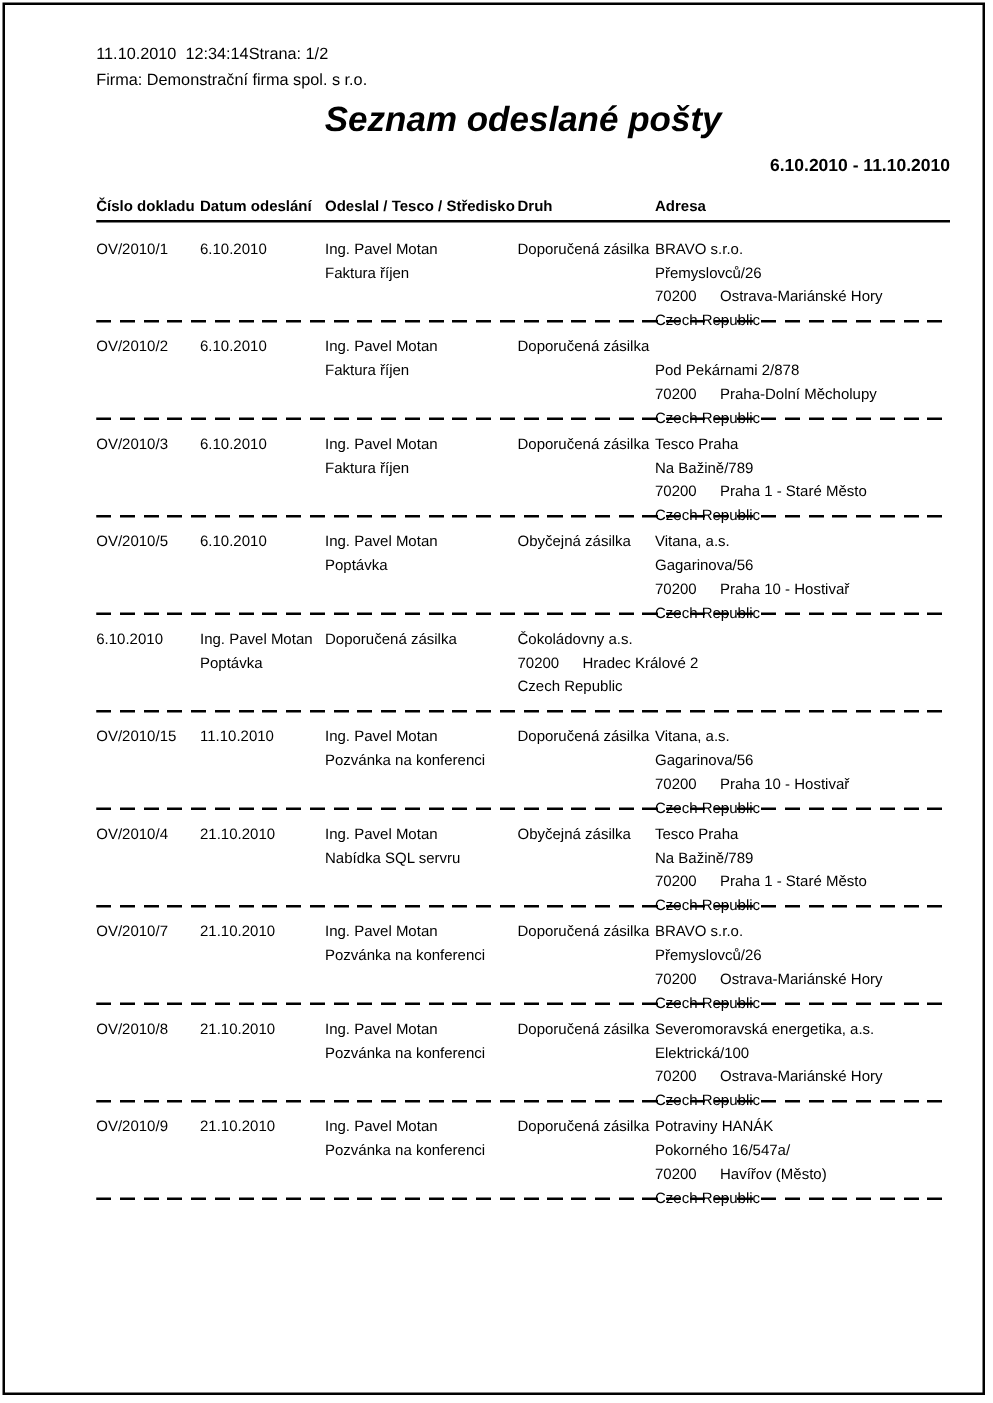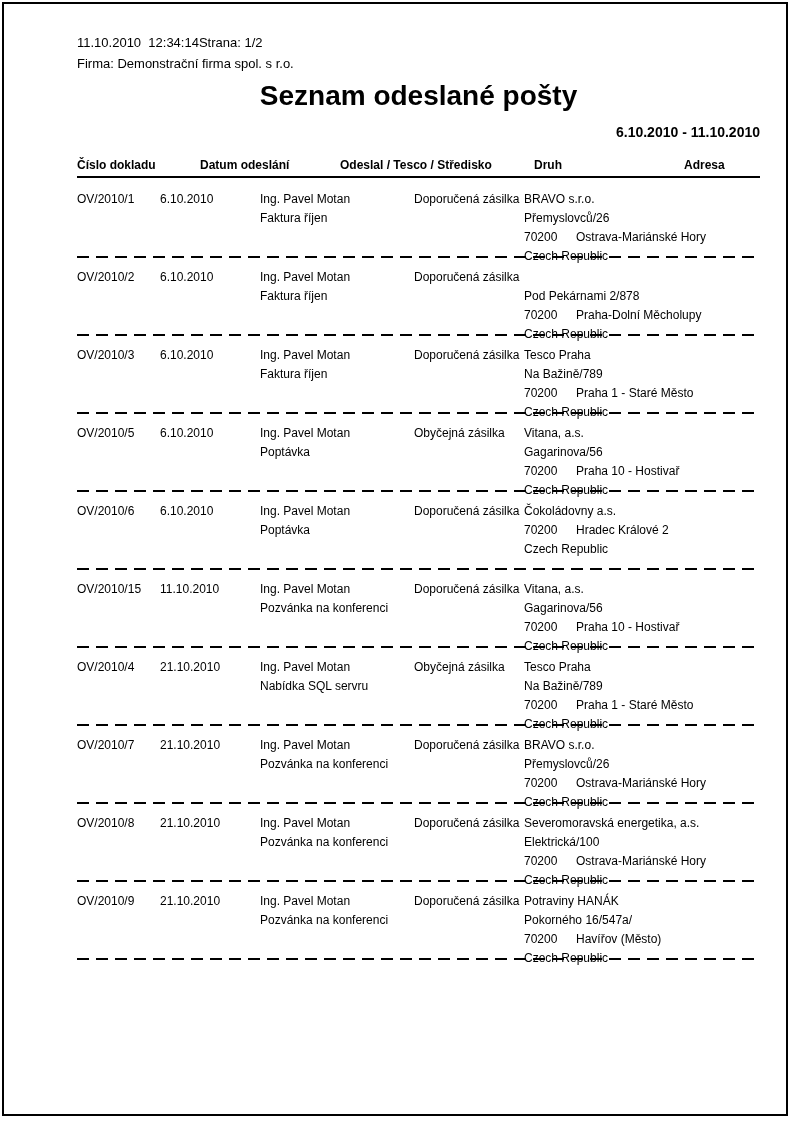--- a/index.html
+++ b/index.html
@@ -28,40 +28,40 @@
   .firm-line {
     font-size: 13px;
     line-height: 21px;
   }
   .report-title {
     margin: 6px 0 0 0;
     font-size: 28px;
     line-height: 32px;
     font-weight: bold;
     text-align: center;
+    font-style: italic;
   }
   .report-subtitle {
     margin: 12px 0 0 0;
     font-size: 14px;
     line-height: 16px;
     font-weight: bold;
     text-align: right;
   }
   .grid-cols {
     display: grid;
     grid-template-columns: 83px 100px 154px 110px 1fr;
   }
   .thead {
     margin-top: 16px;
     font-size: 12px;
     font-weight: bold;
     line-height: 19px;
     border-bottom: 2px solid #000000;
     padding-bottom: 1px;
-    gap: 40px;
   }
   .tbody .row {
     position: relative;
     height: 78px;
     padding-top: 12px;
     box-sizing: border-box;
   }
   .cell { overflow: visible; }
   .line {
     height: 19px;
@@ -191,23 +191,20 @@
       <div class="line">Vitana, a.s.</div>
       <div class="line">Gagarinova/56</div>
       <div class="line"><span class="zip">70200</span><span>Praha 10 - Hostivař</span></div>
       <div class="line">Czech Republic</div>
     </div>
     <div class="sep"></div>
   </div>
 
   <div class="row grid-cols">
     <div class="cell">
-      <div class="line">OV/2010/6</div>
-    </div>
-    <div class="cell">
       <div class="line">6.10.2010</div>
     </div>
     <div class="cell">
       <div class="line">Ing. Pavel Motan</div>
       <div class="line">Poptávka</div>
     </div>
     <div class="cell">
       <div class="line">Doporučená zásilka</div>
     </div>
     <div class="cell">

